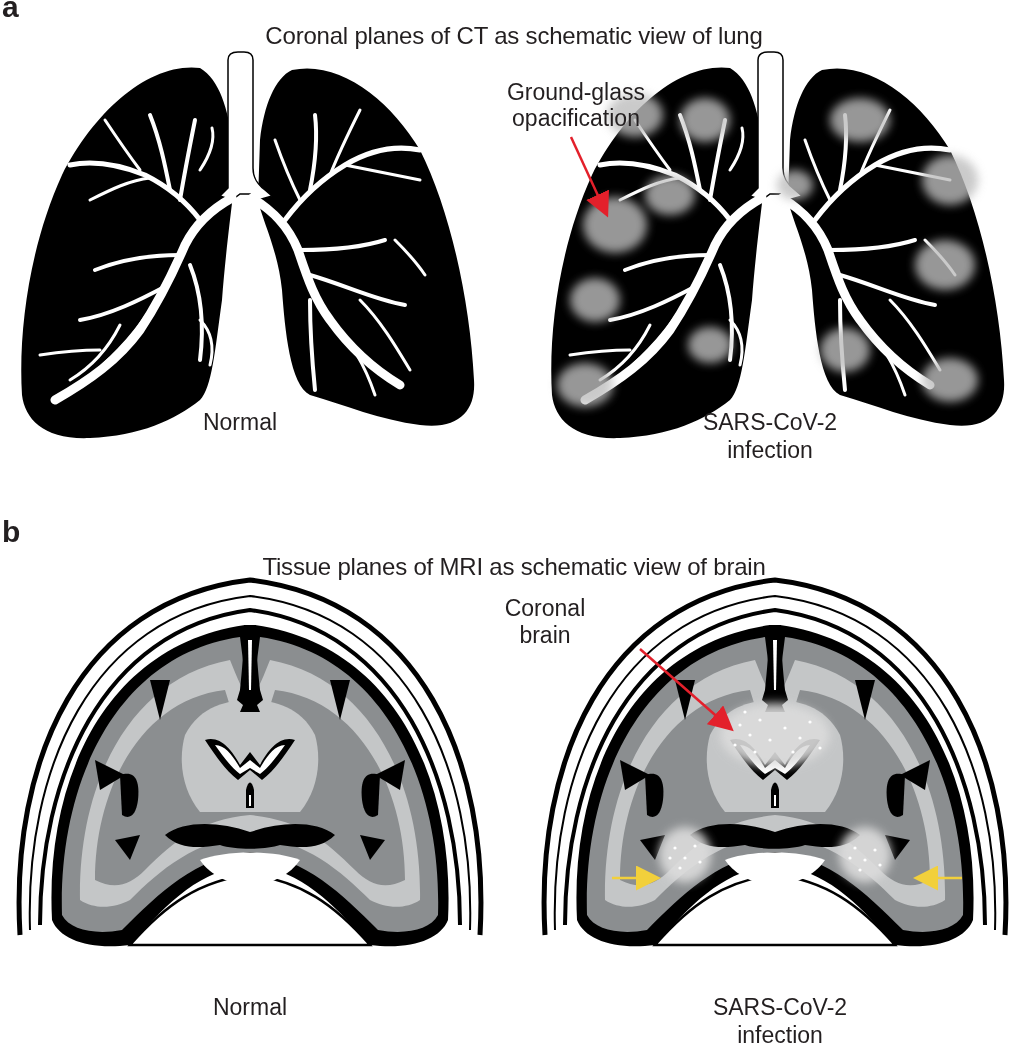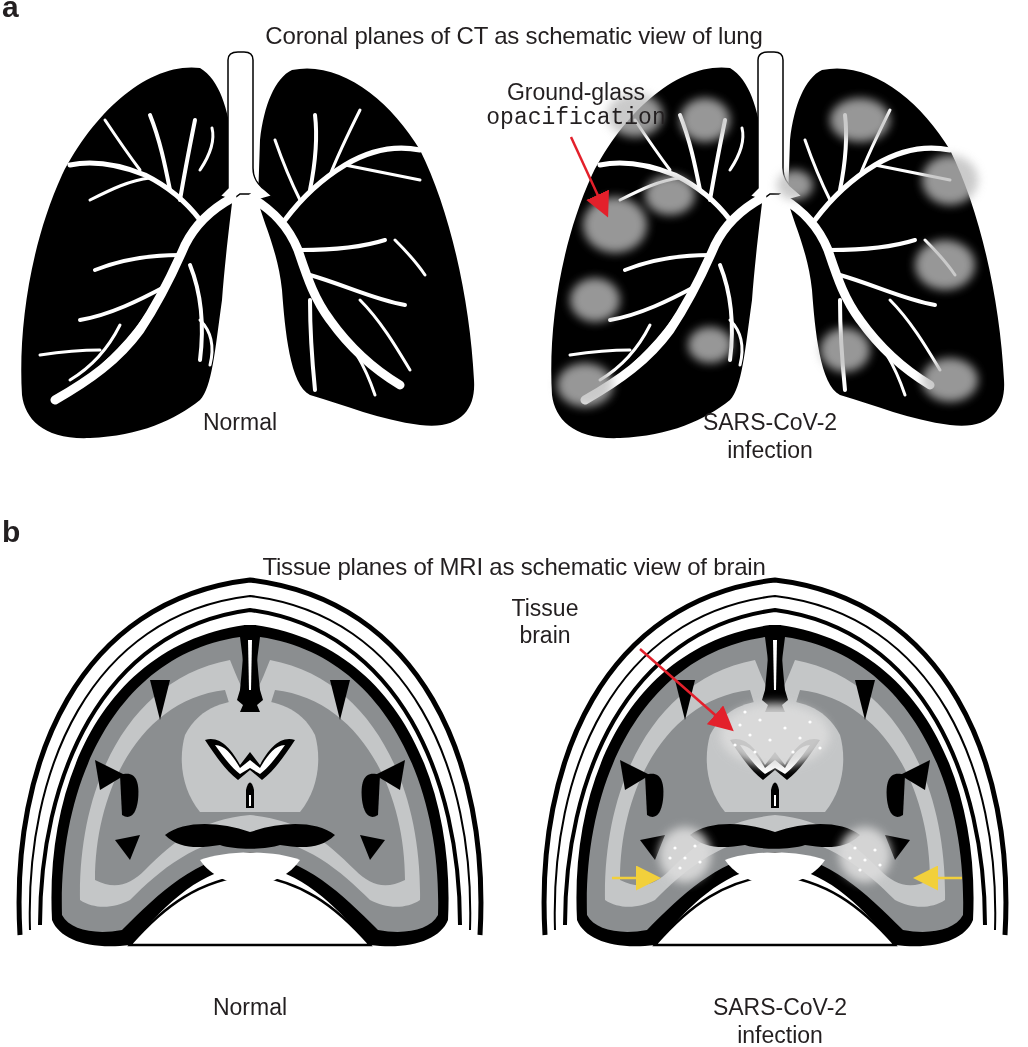--- a/index.html
+++ b/index.html
@@ -190,19 +190,19 @@
 
   <line x1="640" y1="649" x2="730" y2="728" stroke="#e3202b" stroke-width="2.5" marker-end="url(#yelhead)" style="marker-end:url(#redhead)"></line>
   <line x1="612" y1="878" x2="656" y2="878" stroke="#f2d03b" stroke-width="2.5" marker-end="url(#yelhead)"></line>
   <line x1="962" y1="878" x2="918" y2="878" stroke="#f2d03b" stroke-width="2.5" marker-end="url(#yelhead)"></line>
 </svg>
 
 <div class="label" style="left:170px;top:408px;width:140px;">Normal</div>
 <div class="label" style="left:680px;top:408px;width:180px;">SARS-CoV-2</div>
 <div class="label" style="left:680px;top:436px;width:180px;">infection</div>
 <div class="label" style="left:486px;top:78px;width:180px;">Ground-glass</div>
-<div class="label" style="left:486px;top:104px;width:180px;font-family:Liberation Mono, monospace;">opacification</div>
+<div class="label" style="left:486px;top:104px;width:180px;">opacification</div>
 
 <div class="label" style="left:180px;top:993px;width:140px;">Normal</div>
 <div class="label" style="left:690px;top:993px;width:180px;">SARS-CoV-2</div>
 <div class="label" style="left:690px;top:1021px;width:180px;">infection</div>
-<div class="label" style="left:470px;top:594px;width:150px;">Tissue</div>
+<div class="label" style="left:470px;top:594px;width:150px;">Coronal</div>
 <div class="label" style="left:470px;top:621px;width:150px;">brain</div>
 
 </body></html>

